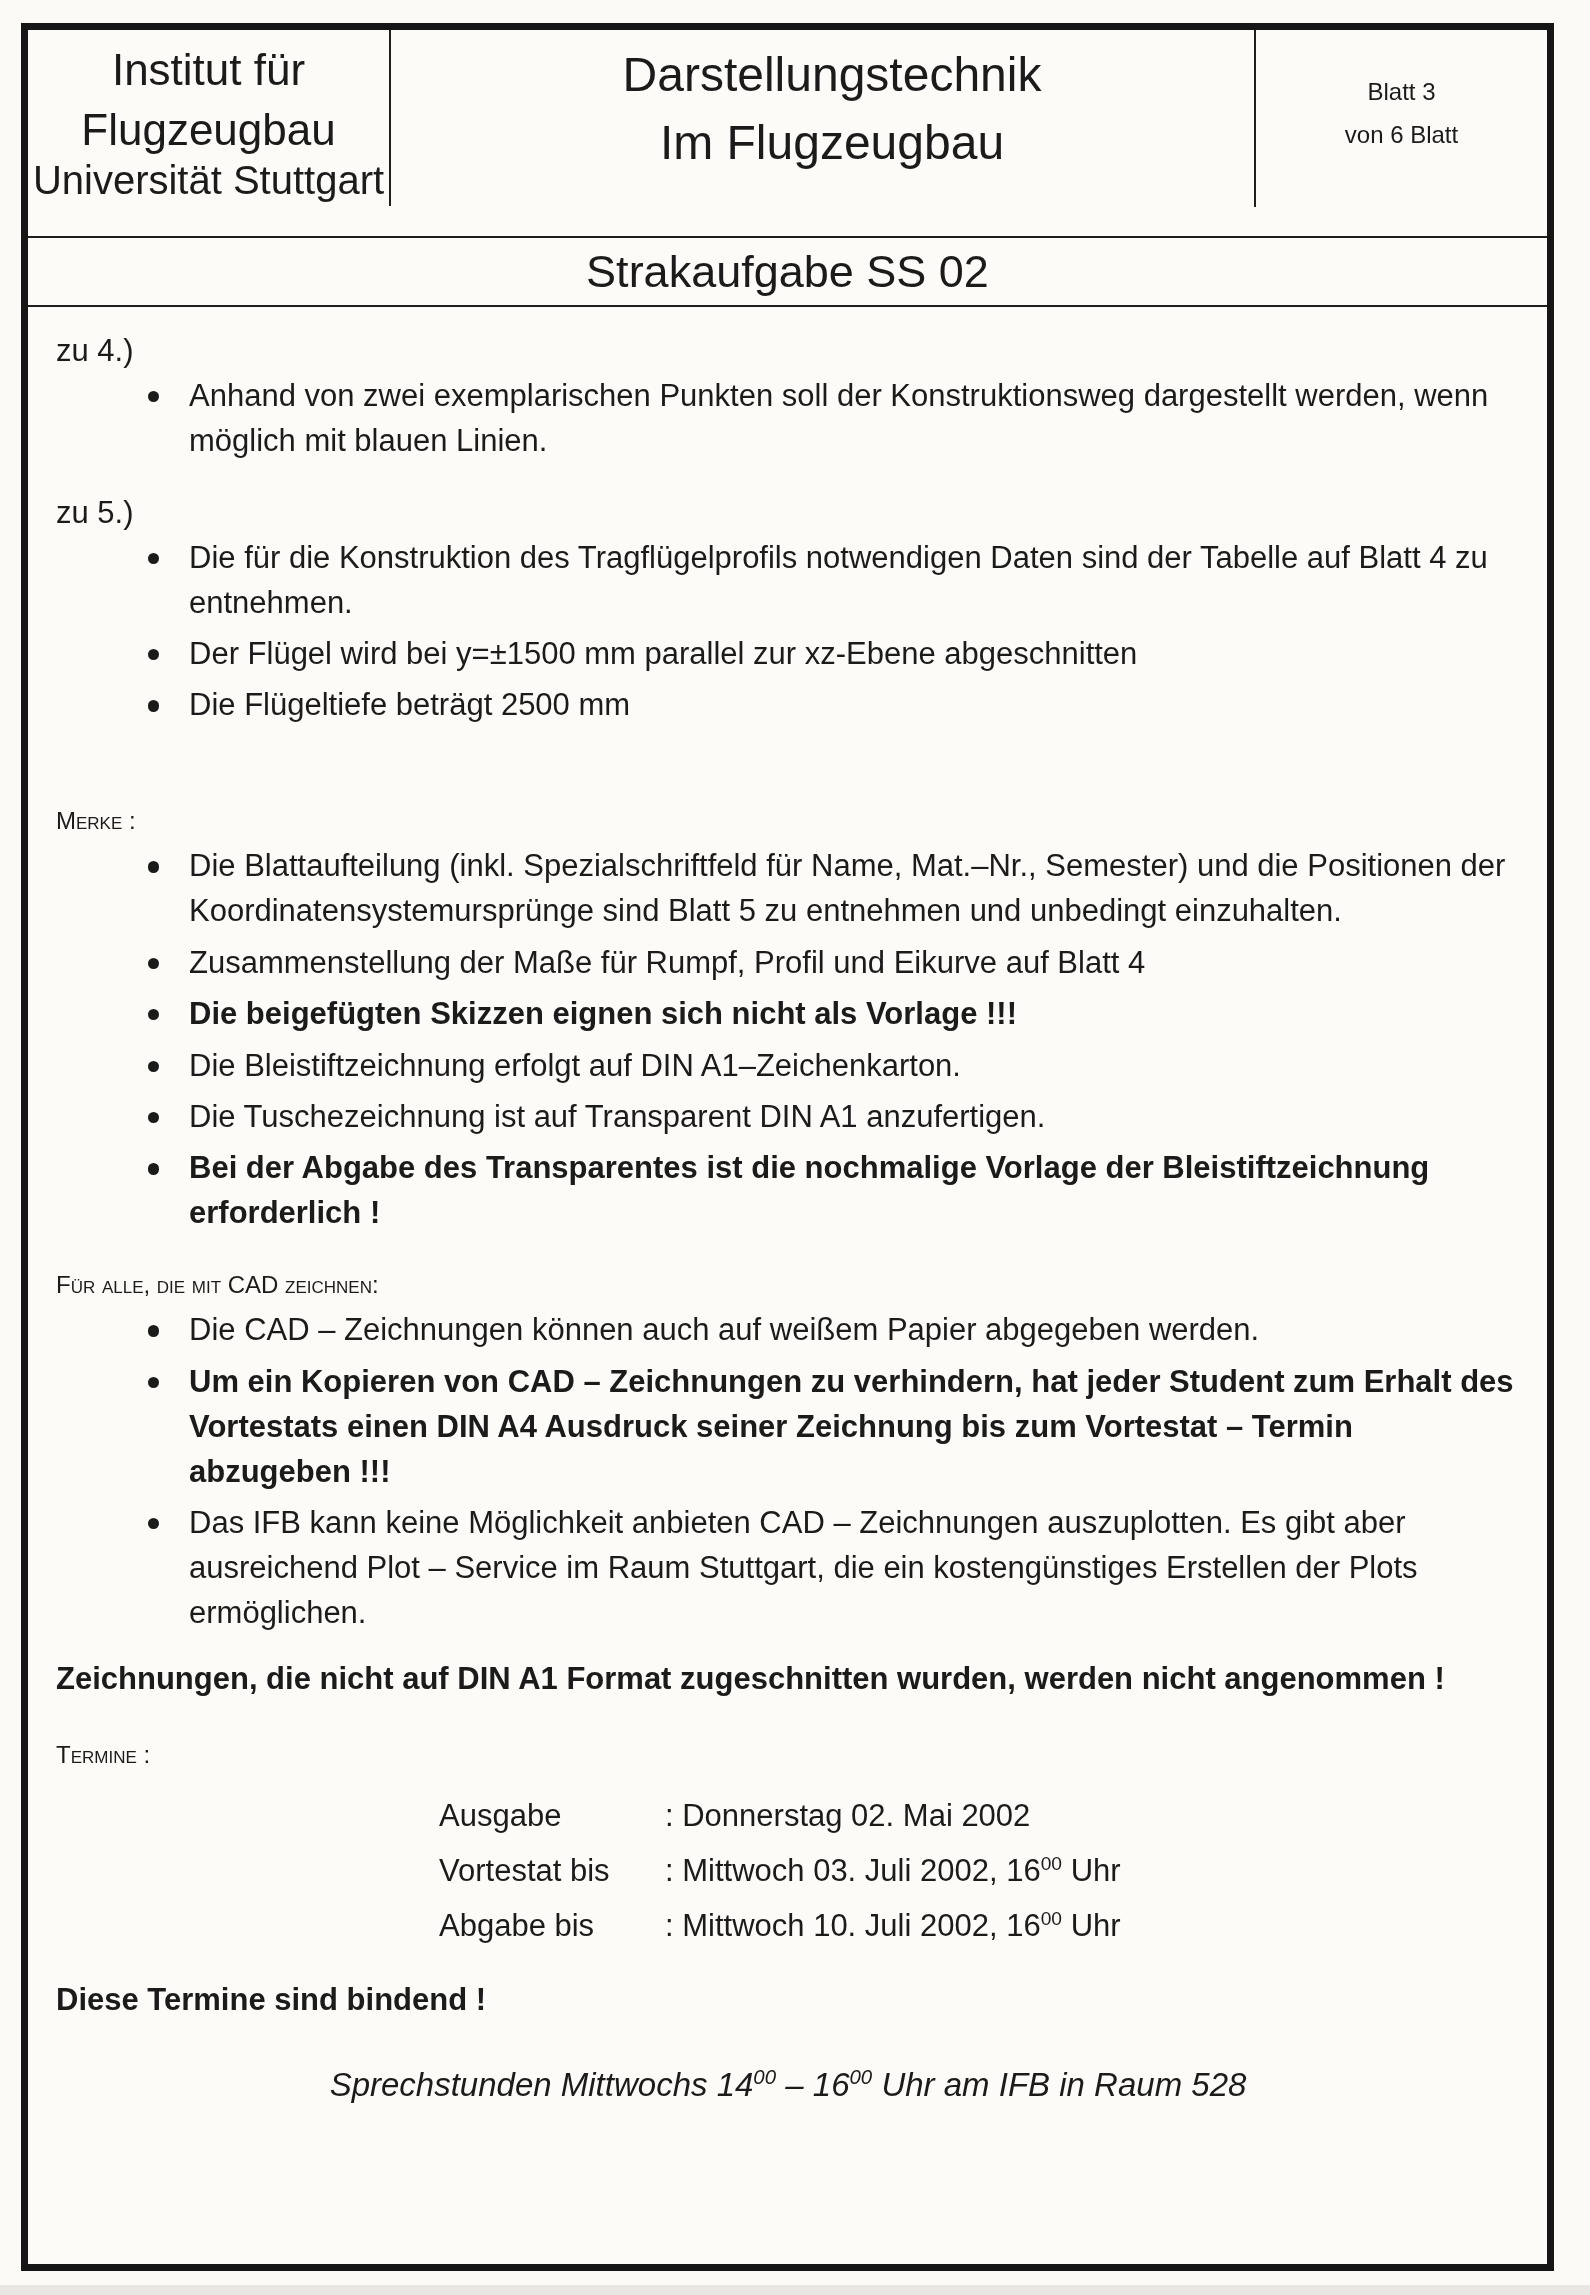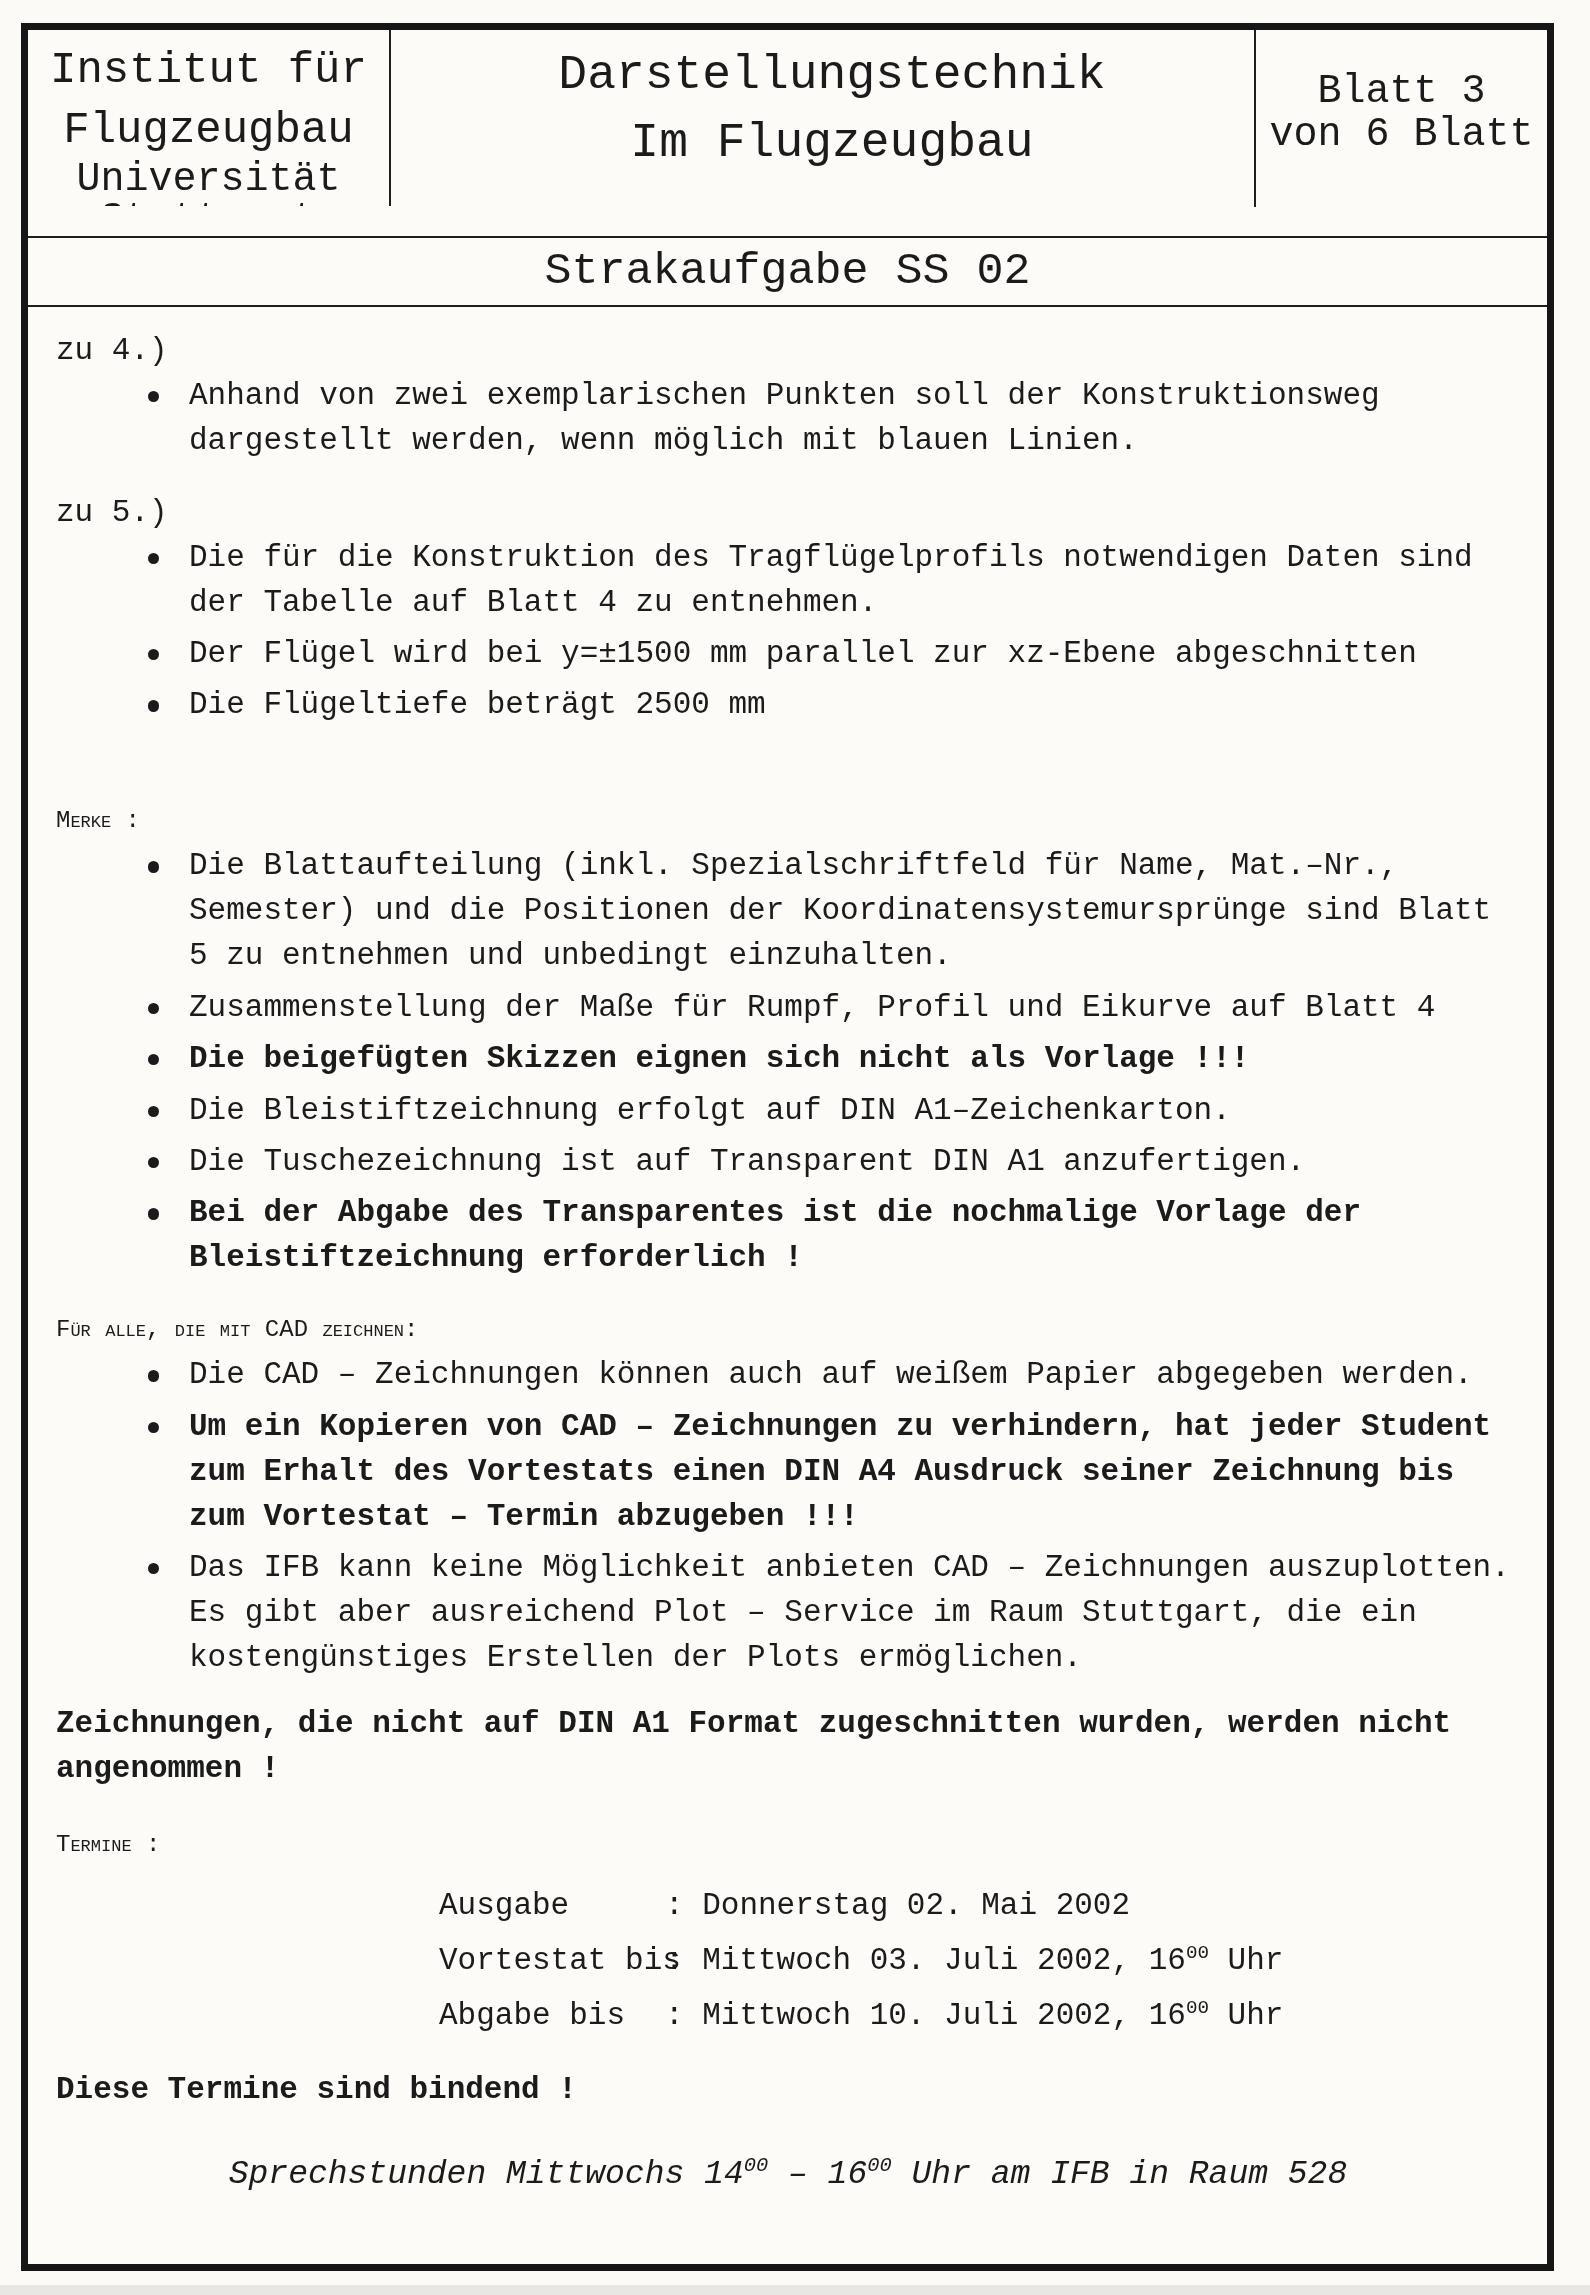--- a/index.html
+++ b/index.html
@@ -5,21 +5,21 @@
   html, body {
     margin: 0;
     padding: 0;
     background: #f3f2ef;
   }
   .page {
     position: relative;
     width: 1590px;
     height: 2295px;
     background: #fbfaf7;
-    font-family: Liberation Mono, monospace;
+    font-family: Liberation Sans, sans-serif;
     color: #1b1b1b;
     overflow: hidden;
   }
   .frame {
     position: absolute;
     left: 21px;
     top: 23px;
     width: 1519px;
     height: 2234px;
     border: 7px solid #161616;
@@ -35,21 +35,21 @@
     height: 166px;
     text-align: center;
     overflow: hidden;
   }
   .cell-institute { border-right: 2.8px solid #1e1e1e; padding-top: 10px; }
   .cell-title     { border-right: 2.8px solid #1e1e1e; padding-top: 11.3px; padding-left: 19px; }
   .cell-sheet     { padding-top: 40px; }
   .inst-big   { font-size: 44px; line-height: 60px; }
   .inst-small { font-size: 40px; line-height: 40px; }
   .title-line { font-size: 48px; line-height: 68px; }
-  .sheet-line { font-size: 40px; line-height: 43px; }
+  .sheet-line { font-size: 24px; line-height: 43px; }
   .subtitle-row {
     height: 67px;
     border-bottom: 2.8px solid #1e1e1e;
     text-align: center;
   }
   .subtitle-text { font-size: 45px; line-height: 67px; border-radius: 28px; }
 
   
   .doc-body {
     padding: 20.6px 27px 0 28px;

